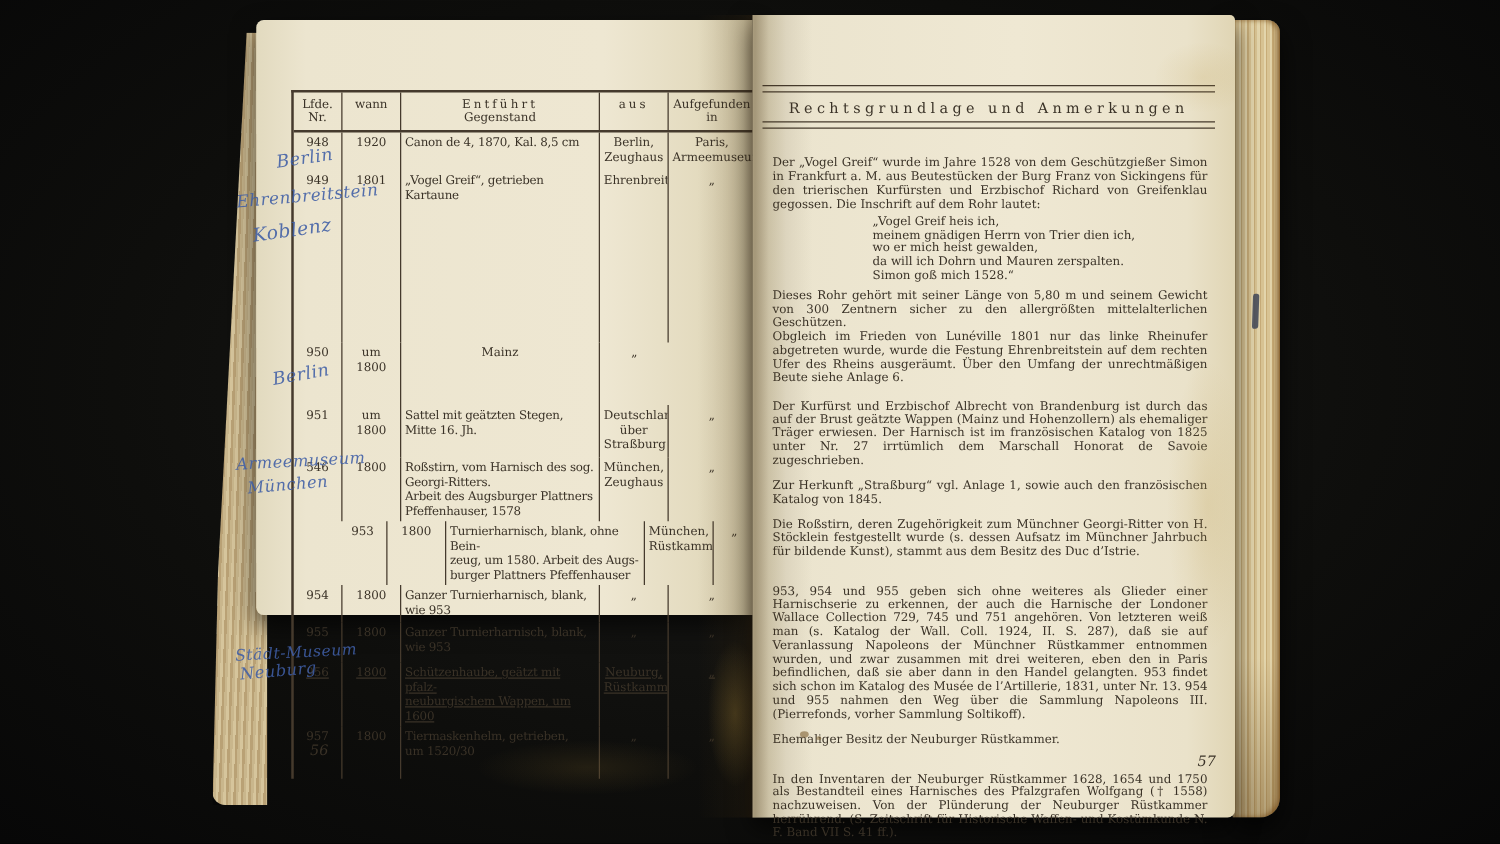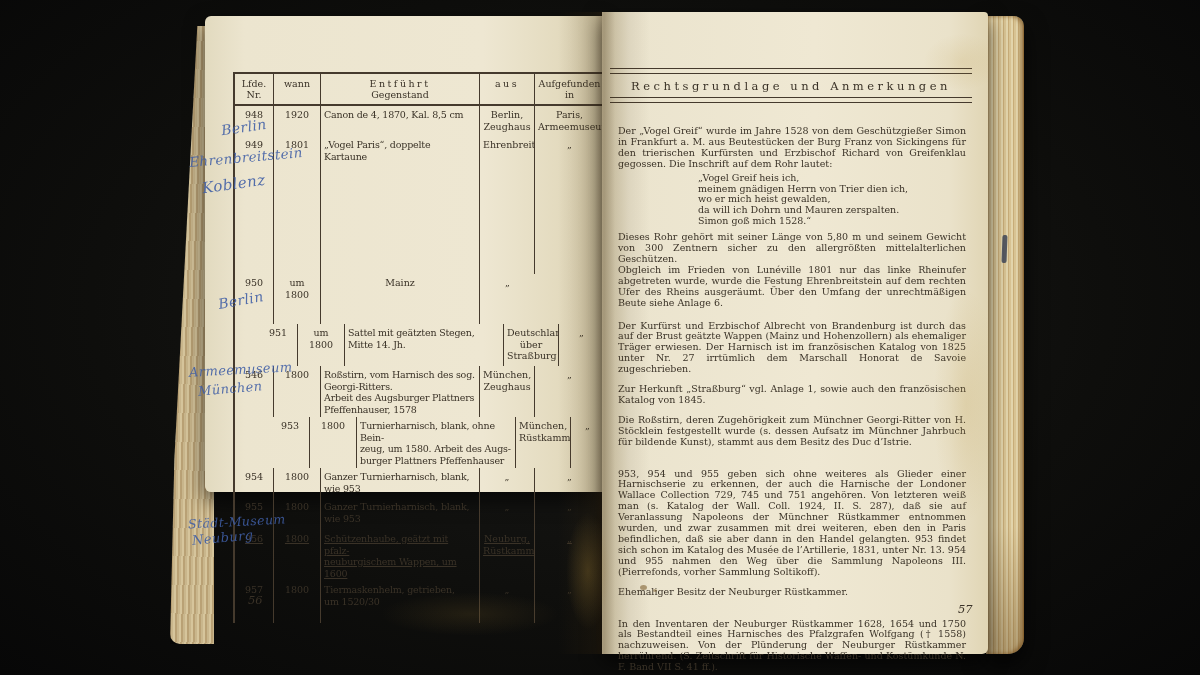--- a/index.html
+++ b/index.html
@@ -69,21 +69,21 @@
   .c4,.c5{text-align:center;font-size:8.6px;line-height:10.5px;}
   .thead{border-bottom:2px solid #453a2d;}
   .thead>div{text-align:center;font-size:9.5px;line-height:11px;padding-top:4px;}
   .lsp{letter-spacing:2.5px;}
   .thead .c3{padding-left:3px;letter-spacing:0;}
   .rh-hdr{min-height:30px;}
   .rh948{min-height:30px;}
   .rh949{min-height:27px;}
   .rh-spacer{min-height:110px;}
   .rh950{min-height:50px;}
-  .rh951{min-height:42px;margin-left:24px;}
+  .rh951{min-height:42px;}
   .rh952{min-height:50px;}
   .rh953{min-height:44px;padding-left:36px;}
   .rh954{min-height:30px;}
   .rh955{min-height:32px;}
   .rh956{min-height:36px;text-decoration:underline;}
   .rh957{min-height:42px;}
   
   .ann{
     position:absolute;z-index:6;font-style:italic;color:#3f5ea6;opacity:.88;
     font-family:"DejaVu Serif","Liberation Serif",serif;letter-spacing:.4px;white-space:nowrap;
@@ -142,21 +142,21 @@
         <div class="c3">Canon de 4, 1870, Kal. 8,5 cm</div>
         <div class="c4">Berlin,
 Zeughaus</div>
         <div class="c5">Paris,
 Armeemuseum</div>
       </div>
 
       <div class="trow rh949">
         <div class="c1">949</div>
         <div class="c2">1801</div>
-        <div class="c3">„Vogel Paris“, doppelte Kartaune</div>
+        <div class="c3">„Vogel Greif“, getrieben Kartaune</div>
         <div class="c4">Ehrenbreitstein</div>
         <div class="c5">„</div>
       </div>
 
       <div class="trow rh-spacer">
         <div class="c1"></div>
         <div class="c2"></div>
         <div class="c3"></div>
         <div class="c4"></div>
         <div class="c5"></div>
@@ -166,21 +166,21 @@
         <div class="c1">950</div>
         <div class="c2">um 1800</div>
         <div class="c4">Mainz</div>
         <div class="c5">„</div>
       </div>
 
       <div class="trow rh951">
         <div class="c1">951</div>
         <div class="c2">um 1800</div>
         <div class="c3">Sattel mit geätzten Stegen,
-Mitte 14. Jh.</div>
+Mitte 16. Jh.</div>
         <div class="c4">Deutschland
 über
 Straßburg</div>
         <div class="c5">„</div>
       </div>
 
       <div class="trow rh952">
         <div class="c1">546</div>
         <div class="c2">1800</div>
         <div class="c3">Roßstirn, vom Harnisch des sog.

